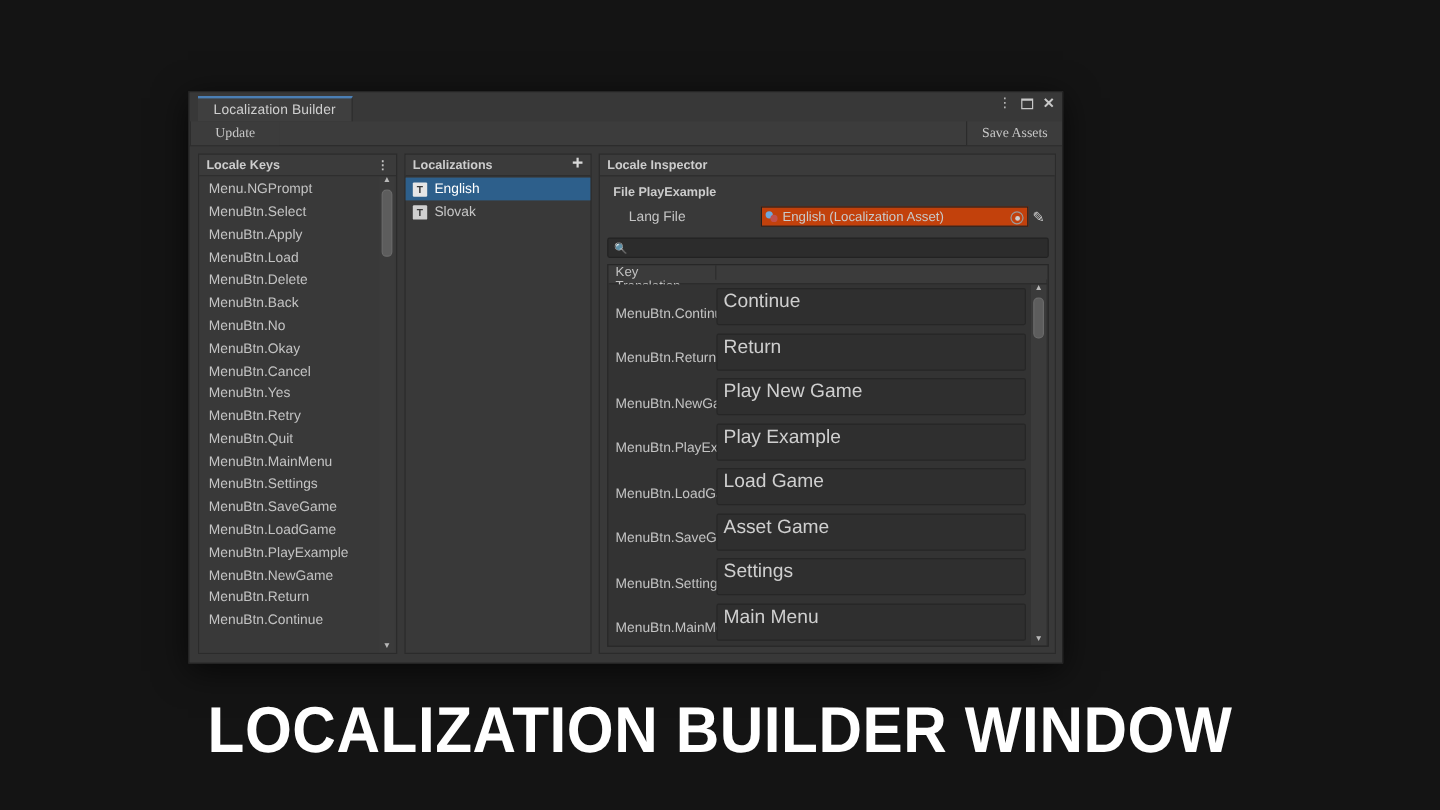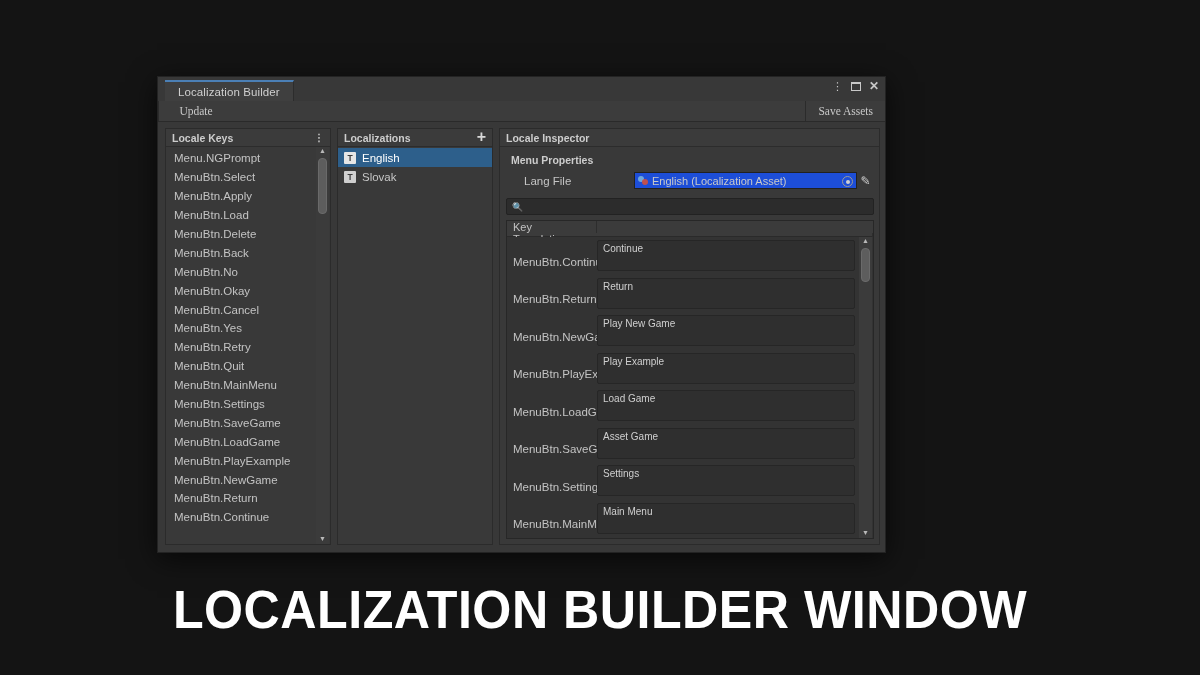--- a/index.html
+++ b/index.html
@@ -106,21 +106,21 @@
   }
   .loc-row.sel .tbadge { background: #e6e6e6; }
 
   
   .p-insp { flex: 1; }
   .insp-body { flex: 1; padding: 5px 5px 5px 6px; display: flex; flex-direction: column; }
   .sec-title { font-size: 10.5px; font-weight: bold; color: #cccccc; margin: 2px 0 6px 5px; }
   .field-row { display: flex; align-items: center; height: 17px; margin: 0 0 9px 0; justify-content: space-between; }
   .field-label { width: 128px; padding-left: 18px; font-size: 11.5px; color: #c4c4c4; }
   .objfield {
-    flex: 1; height: 17px; background: #1d4ed8; border: 1px solid #212121;
+    flex: 1; height: 17px; background: #c2410c; border: 1px solid #212121;
     display: flex; align-items: center; padding: 0 3px; gap: 3px;
     font-size: 11px; color: #c9c9c9; position: relative;
   }
   .obj-ico { width: 11px; height: 11px; flex: none; position: relative; }
   .obj-ico::before {
     content: ""; position: absolute; left: 0; top: 1px; width: 6px; height: 6px;
     border-radius: 50%; background: #6fa8dc;
   }
   .obj-ico::after {
     content: ""; position: absolute; left: 4px; top: 4px; width: 6px; height: 6px;
@@ -149,21 +149,21 @@
   .th.end { width: 14px; }
   .tbl-body { flex: 1; position: relative; overflow: hidden; background: #333333; }
   .trow { height: 37.5px; display: flex; align-items: center; position: relative; }
   .tkey {
     position: absolute; left: 6px; bottom: 7px; width: 92px;
     font-size: 11.5px; color: #c3c3c3; white-space: nowrap; overflow: hidden;
   }
   .tval {
     position: absolute; left: 90px; right: 18px; top: 3px; height: 31px;
     background: #2f2f2f; border: 1px solid #262626; border-radius: 2px;
-    font-size: 10px; color: #cfcfcf; padding: 2px 5px;
+    font-size: 16px; color: #cfcfcf; padding: 2px 5px;
   }
 
   
   .caption {
     position: absolute; left: 0; right: 0; top: 578px;
     text-align: center; color: #ffffff;
     font-family: "Liberation Sans Narrow", "Liberation Sans", sans-serif;
     font-size: 54px; font-weight: bold; letter-spacing: .5px;
     transform: scaleX(.93); transform-origin: center;
   }
@@ -243,21 +243,21 @@
               <span>Slovak</span>
             </div>
           </div>
       </div>
 
       <div class="panel p-insp">
         <div class="panel-head">
           <span class="grow">Locale Inspector</span>
         </div>
         <div class="insp-body">
-          <div class="sec-title">Menu Properties</div>
+          <div class="sec-title">File PlayExample</div>
 
           <div class="field-row">
             <div class="field-label">Lang File</div>
             <div class="objfield">
               <span class="obj-ico"></span>
               <span>English (Localization Asset)</span>
               <span class="obj-target">
                   <i></i>
                 </span>
             </div>

